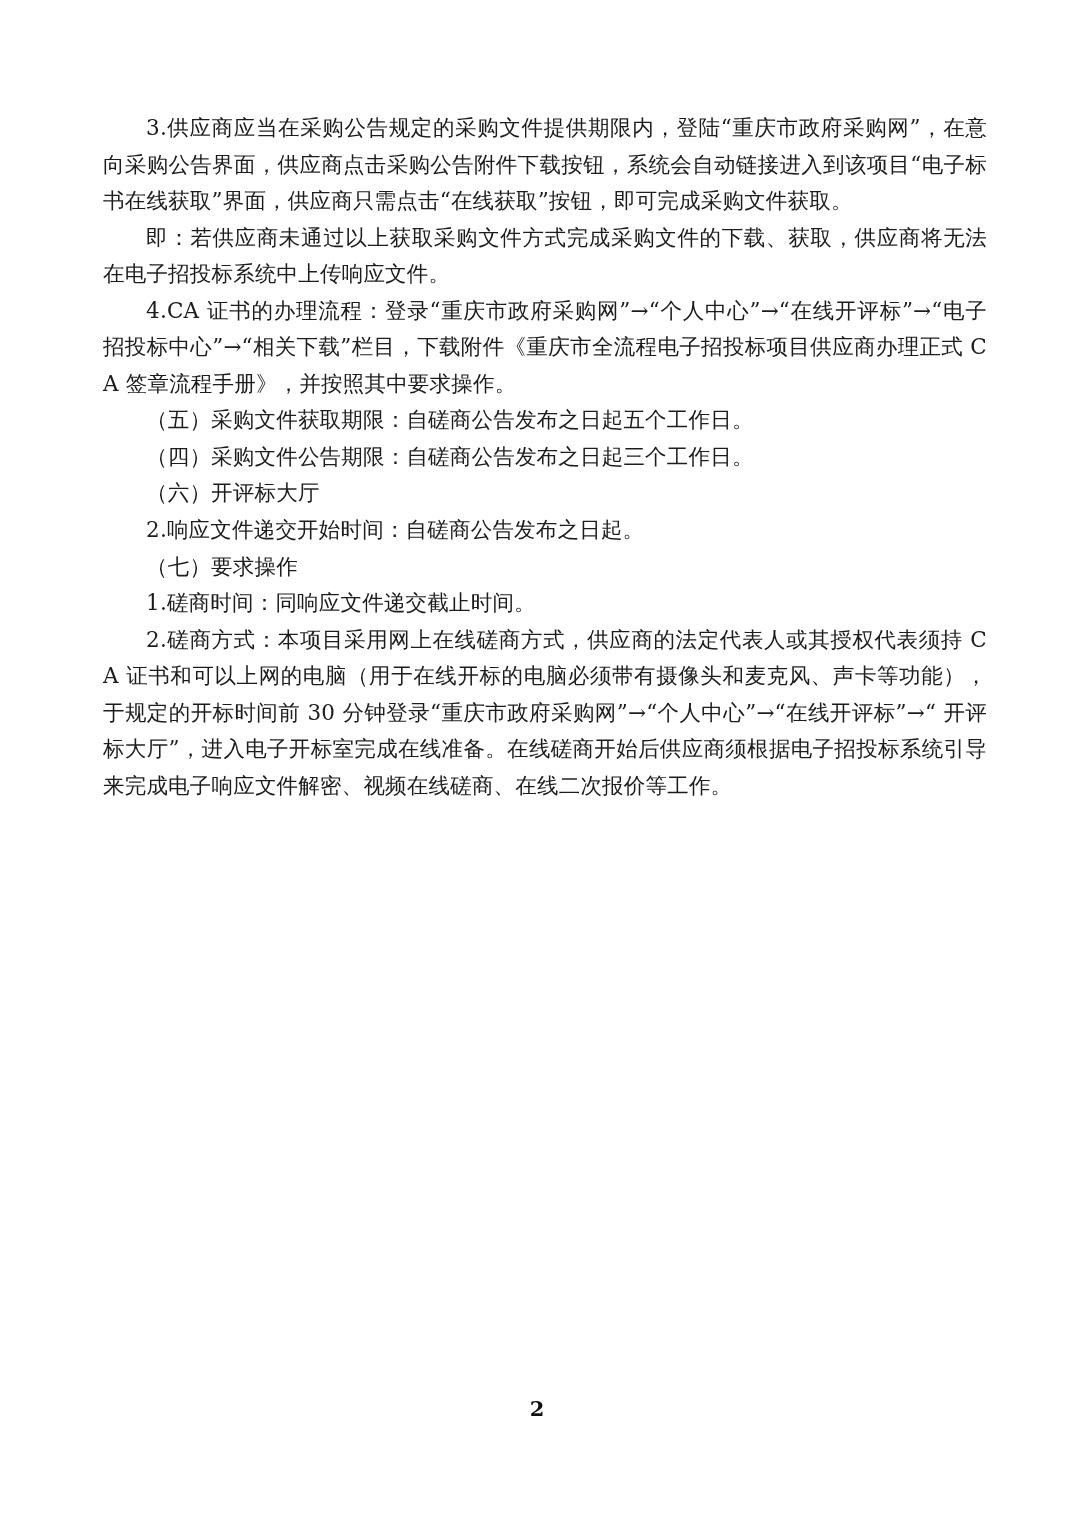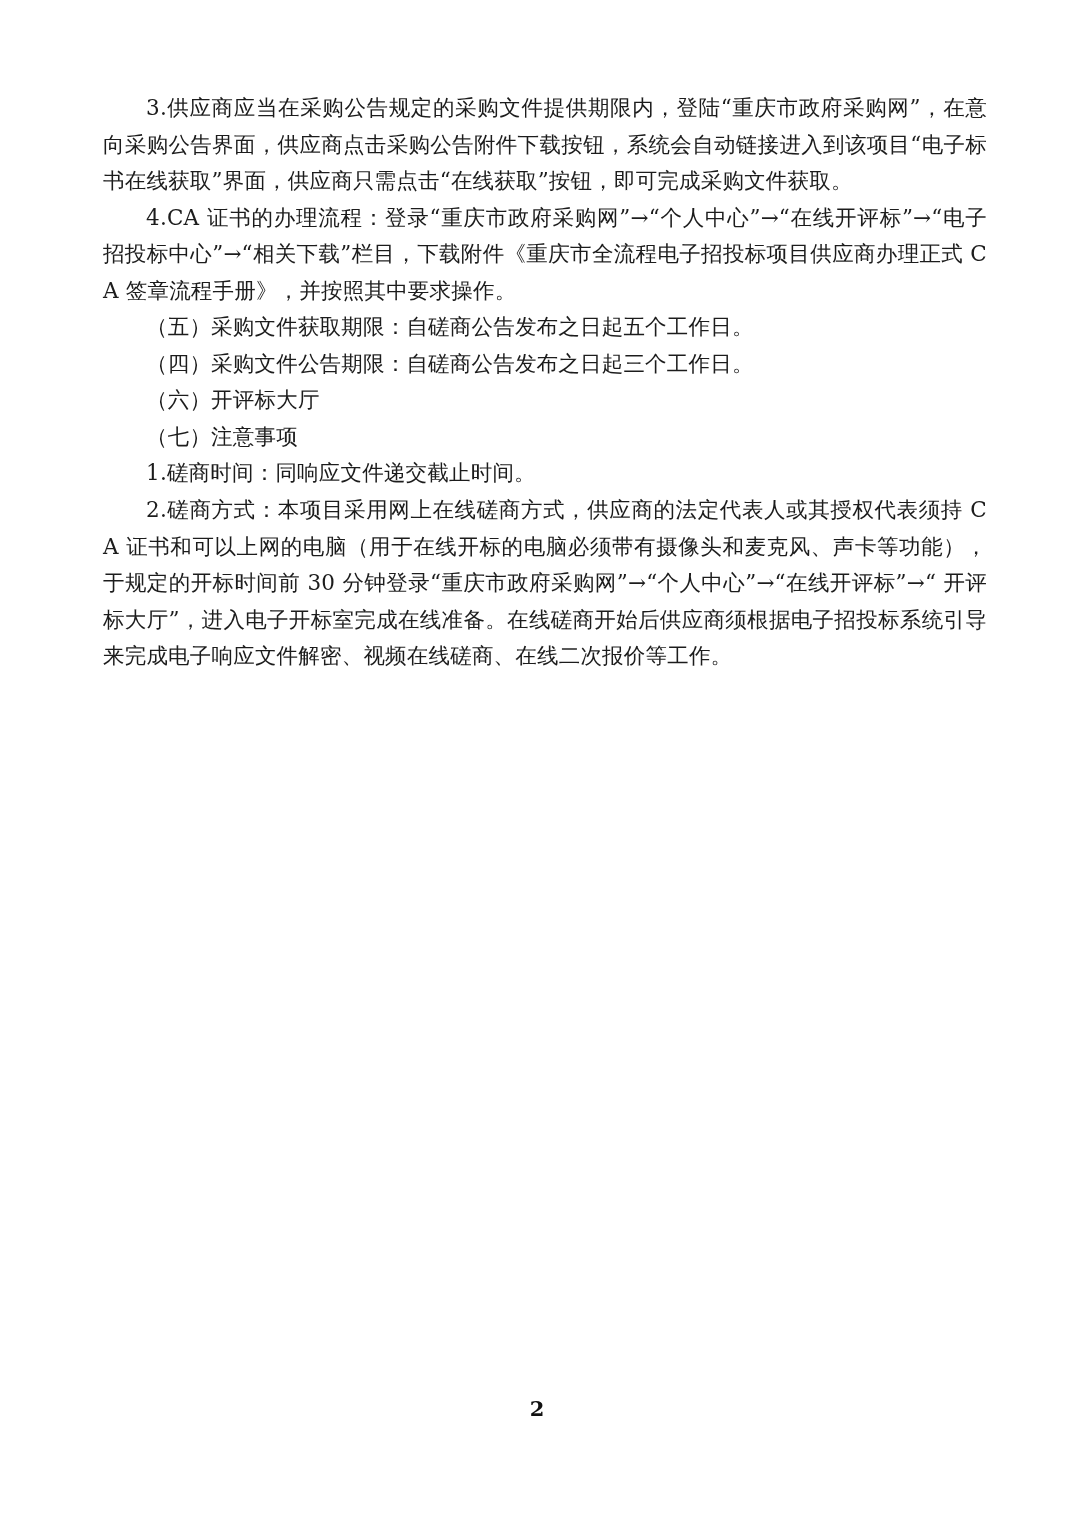--- a/index.html
+++ b/index.html
@@ -12,21 +12,21 @@
     width: 1074px;
     height: 1520px;
     background: #ffffff;
     overflow: hidden;
     font-family: "DejaVu Serif", "Liberation Serif", serif;
     color: #1c1c1c;
   }
   .content {
     position: absolute;
     left: 103px;
-    top: 90px;
+    top: 110px;
     width: 884px;
   }
   .content p {
     margin: 0;
     font-size: 21.5px;
     line-height: 36.55px;
     text-align: justify;
     text-justify: inter-ideograph;
     text-indent: 2em;
     letter-spacing: 0.2px;
@@ -42,22 +42,24 @@
     font-weight: bold;
     color: #111111;
   }
 </style>
 </head>
 <body>
 
 <div class="page">
   <div class="content">
     <p>3.供应商应当在采购公告规定的采购文件提供期限内，登陆“重庆市政府采购网”，在意向采购公告界面，供应商点击采购公告附件下载按钮，系统会自动链接进入到该项目“电子标书在线获取”界面，供应商只需点击“在线获取”按钮，即可完成采购文件获取。</p>
+    <p>即：若供应商未通过以上获取采购文件方式完成采购文件的下载、获取，供应商将无法在电子招投标系统中上传响应文件。</p>
     <p>4.CA 证书的办理流程：登录“重庆市政府采购网”→“个人中心”→“在线开评标”→“电子招投标中心”→“相关下载”栏目，下载附件《重庆市全流程电子招投标项目供应商办理正式 CA 签章流程手册》，并按照其中要求操作。</p>
     <p>（五）采购文件获取期限：自磋商公告发布之日起五个工作日。</p>
     <p>（四）采购文件公告期限：自磋商公告发布之日起三个工作日。</p>
     <p>（六）开评标大厅</p>
-    <p>（七）注意事项</p>
+    <p>2.响应文件递交开始时间：自磋商公告发布之日起。</p>
+    <p>（七）要求操作</p>
     <p>1.磋商时间：同响应文件递交截止时间。</p>
     <p>2.磋商方式：本项目采用网上在线磋商方式，供应商的法定代表人或其授权代表须持 CA 证书和可以上网的电脑（用于在线开标的电脑必须带有摄像头和麦克风、声卡等功能），于规定的开标时间前 30 分钟登录“重庆市政府采购网”→“个人中心”→“在线开评标”→“ 开评标大厅”，进入电子开标室完成在线准备。在线磋商开始后供应商须根据电子招投标系统引导来完成电子响应文件解密、视频在线磋商、在线二次报价等工作。</p>
   </div>
   <div class="footer">2</div>
 </div>
 
 </body></html>

